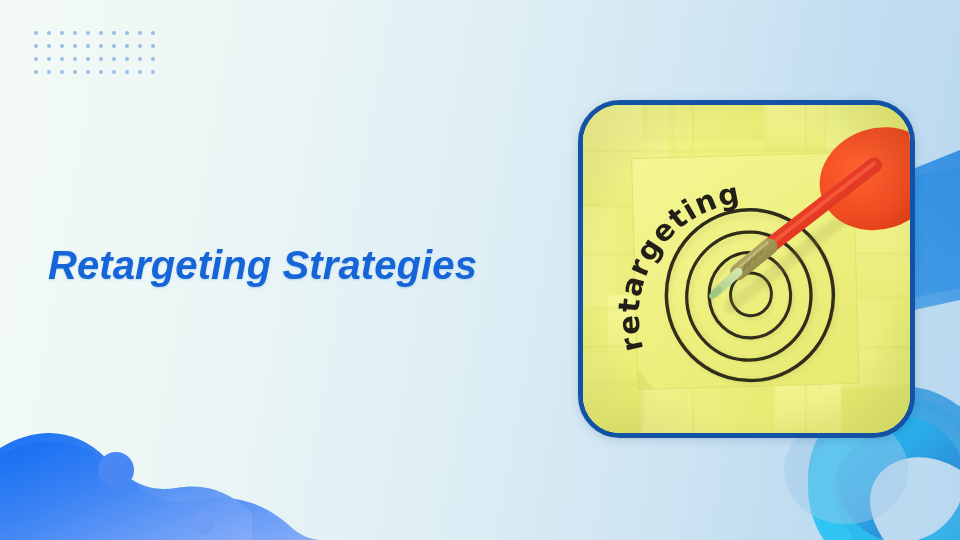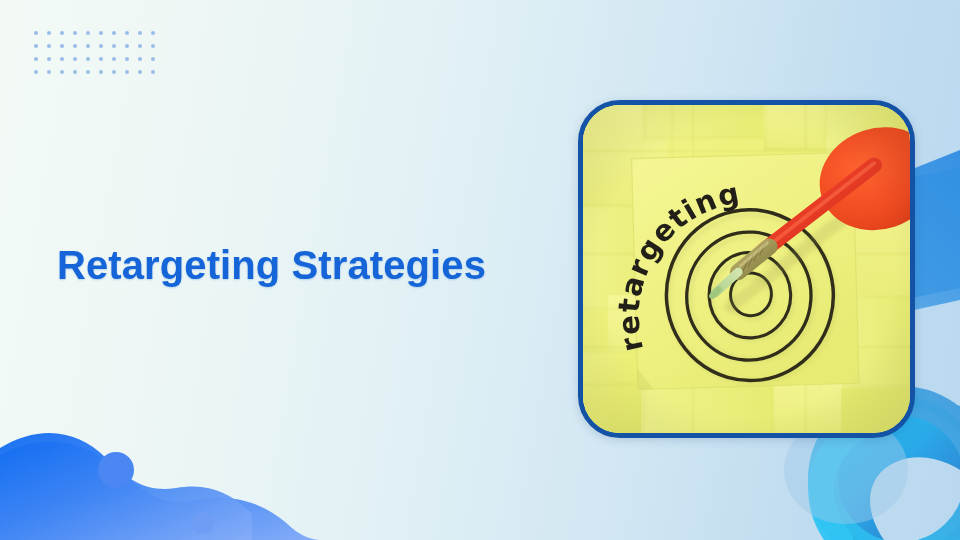--- a/index.html
+++ b/index.html
@@ -26,21 +26,21 @@
     grid-template-rows:repeat(4,1fr);
     gap:0;
   }
   .dot-grid i{
     display:block;width:4px;height:4px;border-radius:50%;
     background:#8fb6e6;opacity:.9;justify-self:start;align-self:start;
   }
 
   
   .title-wrap{
-    position:absolute;left:57px;top:240px;width:470px;
+    position:absolute;left:48px;top:240px;width:470px;font-style:italic;
   }
   .title{
     margin:0;
     font-family:"Liberation Sans", sans-serif;
     font-weight:700;
     font-size:40px;
     line-height:50px;
     letter-spacing:.1px;
     color:#1565d8;
     text-shadow:0 1px 2px rgba(120,170,225,.45);

